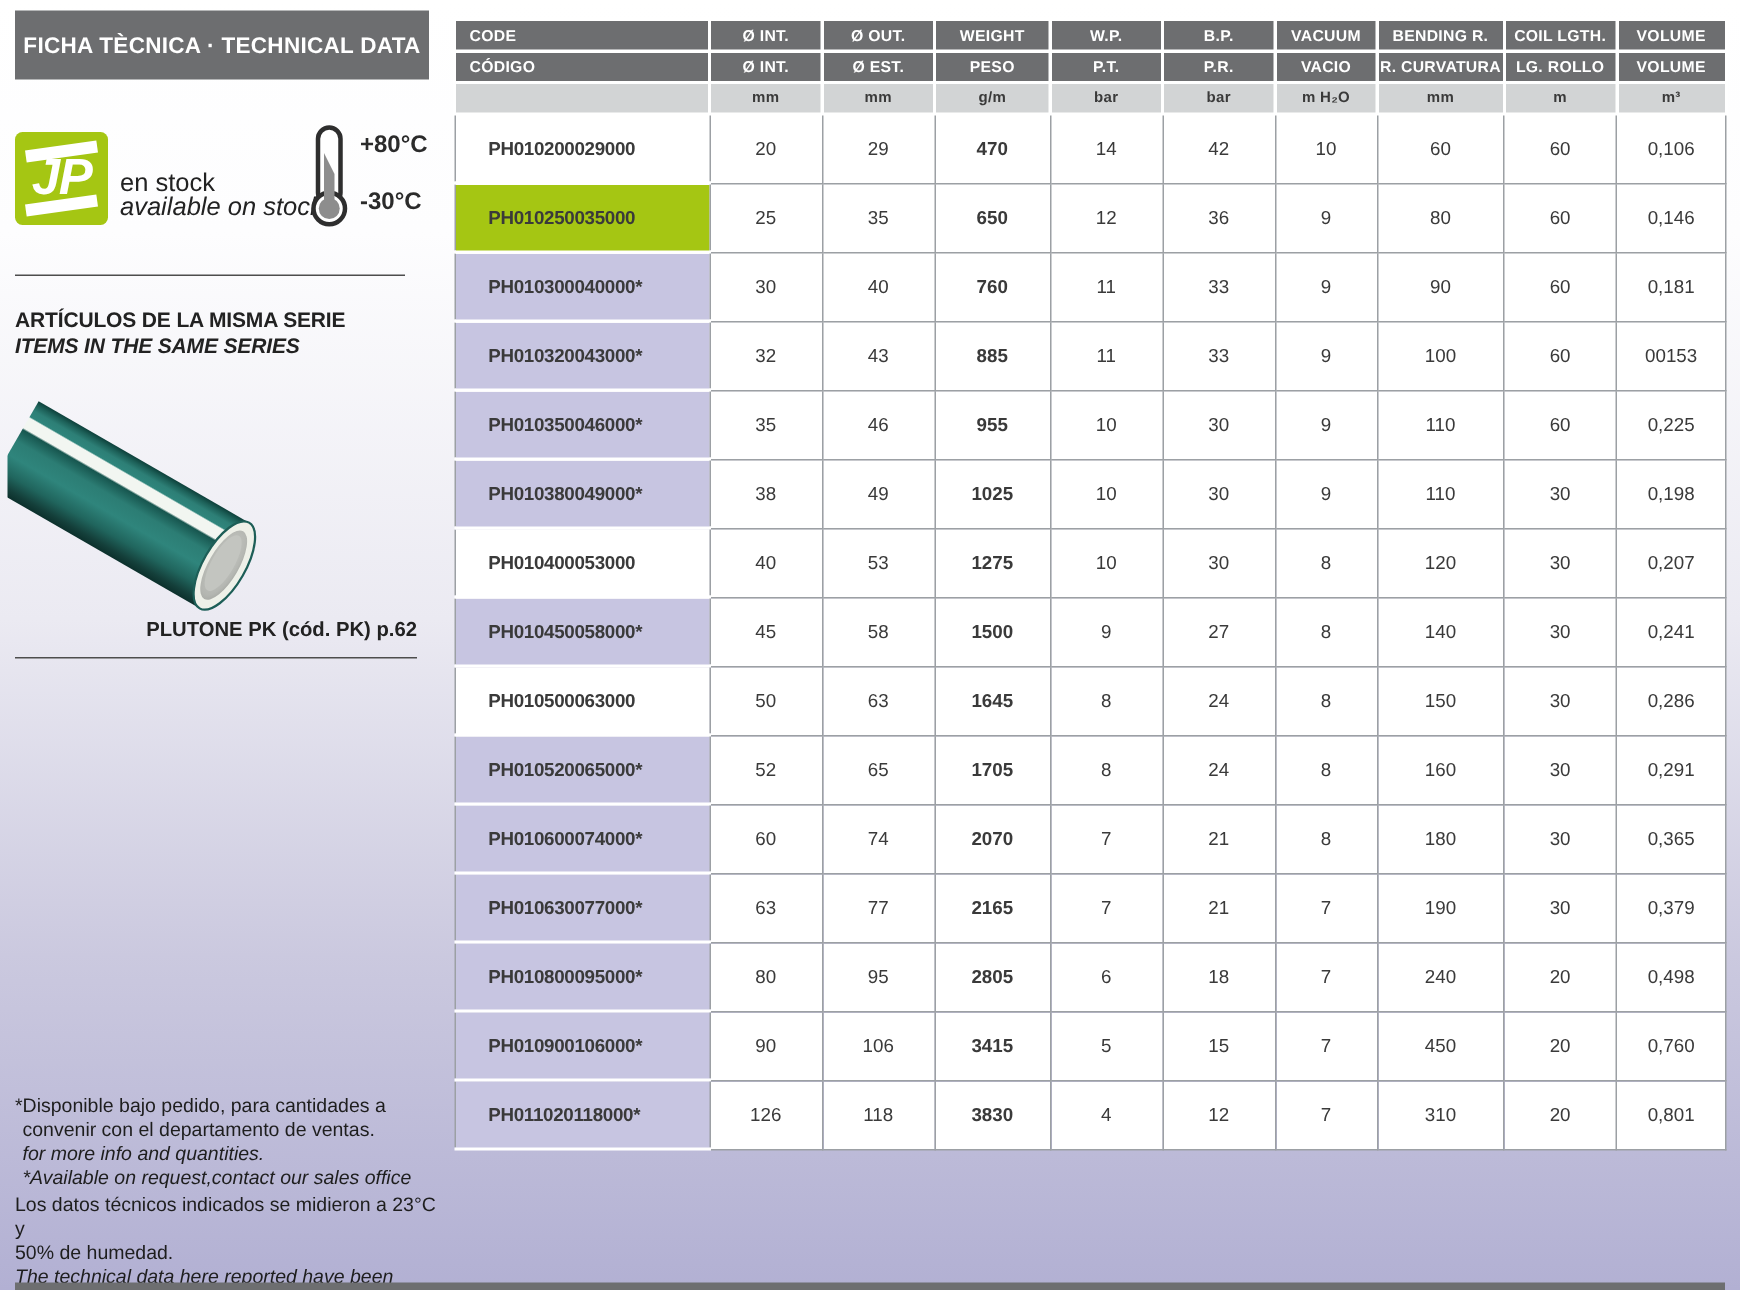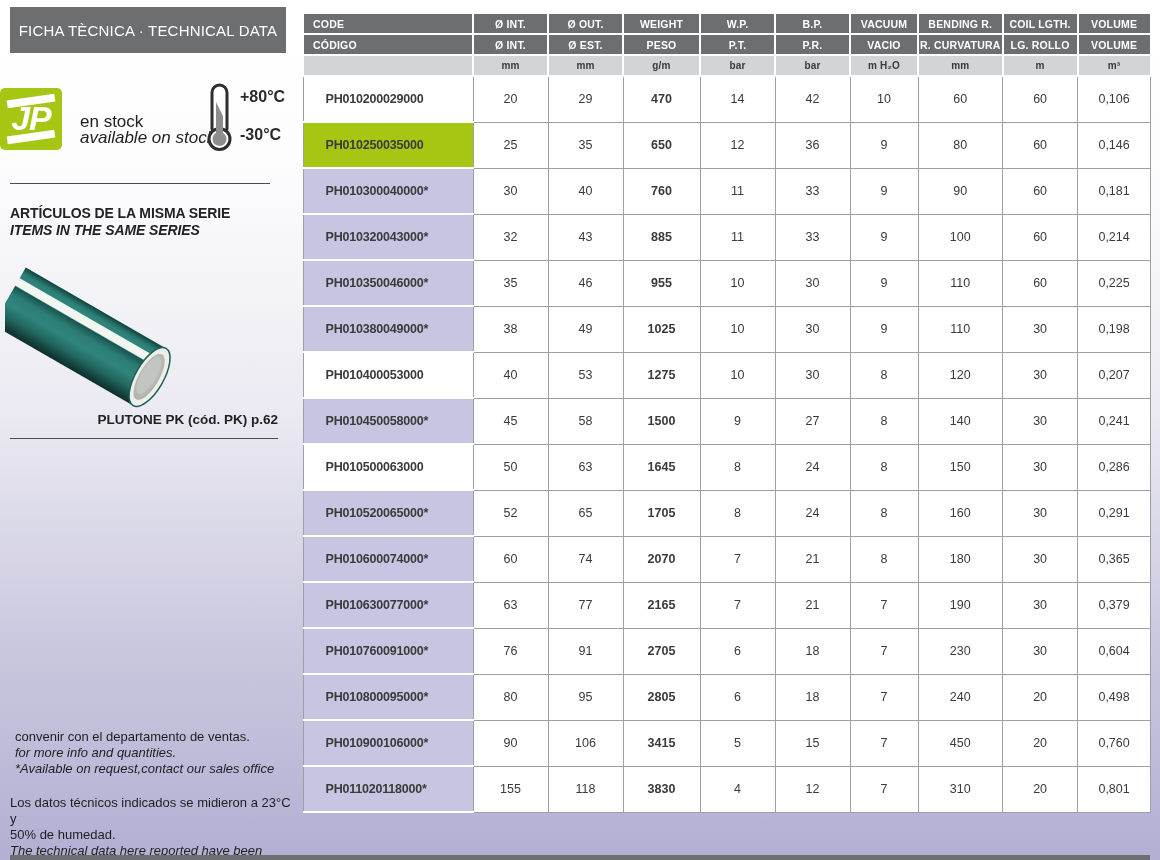--- a/index.html
+++ b/index.html
@@ -4,24 +4,24 @@
 <style>
   html,body{margin:0;padding:0;}
   .page{
     position:relative;width:1160px;height:860px;overflow:hidden;
     background:linear-gradient(180deg,#ffffff 0%,#fdfdfe 18%,#ebeaf2 48%,#cbc9df 74%,#b2b0d3 100%);
     font-family:"Liberation Sans",sans-serif;color:#333;
   }
   
   .title-bar{
     position:absolute;left:10px;top:7px;width:276px;height:46px;background:#6d6e70;
-    color:#fff;font-weight:normal;font-size:15px;letter-spacing:.2px;
+    color:#fff;font-weight:bold;font-size:15px;letter-spacing:.2px;
     display:flex;align-items:center;justify-content:center;
   }
-  .jp-logo{position:absolute;left:0;top:88px;width:62px;height:62px;background:#a5c613;border-radius:5px;overflow:hidden;}
+  .jp-logo{position:absolute;left:10px;top:88px;width:62px;height:62px;background:#a5c613;border-radius:5px;overflow:hidden;}
   .jp-bar{position:absolute;left:7px;right:7px;height:8px;background:#fff;transform:rotate(-8deg);}
   .jp-bar.top{top:9px;}
   .jp-bar.bot{top:45px;}
   .jp-text{position:absolute;left:0;right:0;top:11px;text-align:center;color:#fff;font-weight:bold;
     font-size:34px;font-style:italic;letter-spacing:-1px;}
   .stock-text{position:absolute;left:80px;top:114px;font-size:17px;line-height:16px;color:#222;}
   .stock-text .it{font-style:italic;}
   .thermo{position:absolute;left:202px;top:82px;}
   .temp-max{position:absolute;left:240px;top:88px;font-size:16px;font-weight:bold;color:#2b2b2b;}
   .temp-min{position:absolute;left:240px;top:126px;font-size:16px;font-weight:bold;color:#2b2b2b;}
@@ -125,20 +125,21 @@
         <ellipse cx="159.5" cy="0" rx="10" ry="26" fill="url(#bore)"></ellipse>
         <ellipse cx="158.5" cy="-1" rx="7.5" ry="21" fill="#c3c5c0"></ellipse>
       </g>
     </svg>
   </div>
   <div class="hose-caption">PLUTONE PK (cód. PK) p.62</div>
 
   <div class="rule rule2"></div>
 
   <div class="fn fn1">
+    <div>*Disponible bajo pedido, para cantidades a</div>
     <div class="indent">convenir con el departamento de ventas.</div>
     <div class="it indent">for more info and quantities.</div>
     <div class="it indent">*Available on request,contact our sales office</div>
   </div>
   <div class="fn fn2">
     <div>Los datos técnicos indicados se midieron a 23°C y</div>
     <div>50% de humedad.</div>
     <div class="it">The technical data here reported have been</div>
     <div class="it">measured at 23°C with 50% umidity.</div>
   </div>
@@ -234,21 +235,21 @@
         <tr>
           <td class="code bg-l">PH010320043000*</td>
           <td class="val">32</td>
           <td class="val">43</td>
           <td class="val bold">885</td>
           <td class="val">11</td>
           <td class="val">33</td>
           <td class="val">9</td>
           <td class="val">100</td>
           <td class="val">60</td>
-          <td class="val">0,214</td>
+          <td class="val">00153</td>
         </tr>
         <tr>
           <td class="code bg-l">PH010350046000*</td>
           <td class="val">35</td>
           <td class="val">46</td>
           <td class="val bold">955</td>
           <td class="val">10</td>
           <td class="val">30</td>
           <td class="val">9</td>
           <td class="val">110</td>
@@ -331,32 +332,20 @@
           <td class="code bg-l">PH010630077000*</td>
           <td class="val">63</td>
           <td class="val">77</td>
           <td class="val bold">2165</td>
           <td class="val">7</td>
           <td class="val">21</td>
           <td class="val">7</td>
           <td class="val">190</td>
           <td class="val">30</td>
           <td class="val">0,379</td>
-        </tr>
-        <tr>
-          <td class="code bg-l">PH010760091000*</td>
-          <td class="val">76</td>
-          <td class="val">91</td>
-          <td class="val bold">2705</td>
-          <td class="val">6</td>
-          <td class="val">18</td>
-          <td class="val">7</td>
-          <td class="val">230</td>
-          <td class="val">30</td>
-          <td class="val">0,604</td>
         </tr>
         <tr>
           <td class="code bg-l">PH010800095000*</td>
           <td class="val">80</td>
           <td class="val">95</td>
           <td class="val bold">2805</td>
           <td class="val">6</td>
           <td class="val">18</td>
           <td class="val">7</td>
           <td class="val">240</td>
@@ -370,21 +359,21 @@
           <td class="val bold">3415</td>
           <td class="val">5</td>
           <td class="val">15</td>
           <td class="val">7</td>
           <td class="val">450</td>
           <td class="val">20</td>
           <td class="val">0,760</td>
         </tr>
         <tr>
           <td class="code bg-l">PH011020118000*</td>
-          <td class="val">155</td>
+          <td class="val">126</td>
           <td class="val">118</td>
           <td class="val bold">3830</td>
           <td class="val">4</td>
           <td class="val">12</td>
           <td class="val">7</td>
           <td class="val">310</td>
           <td class="val">20</td>
           <td class="val">0,801</td>
         </tr>
       </tbody>

